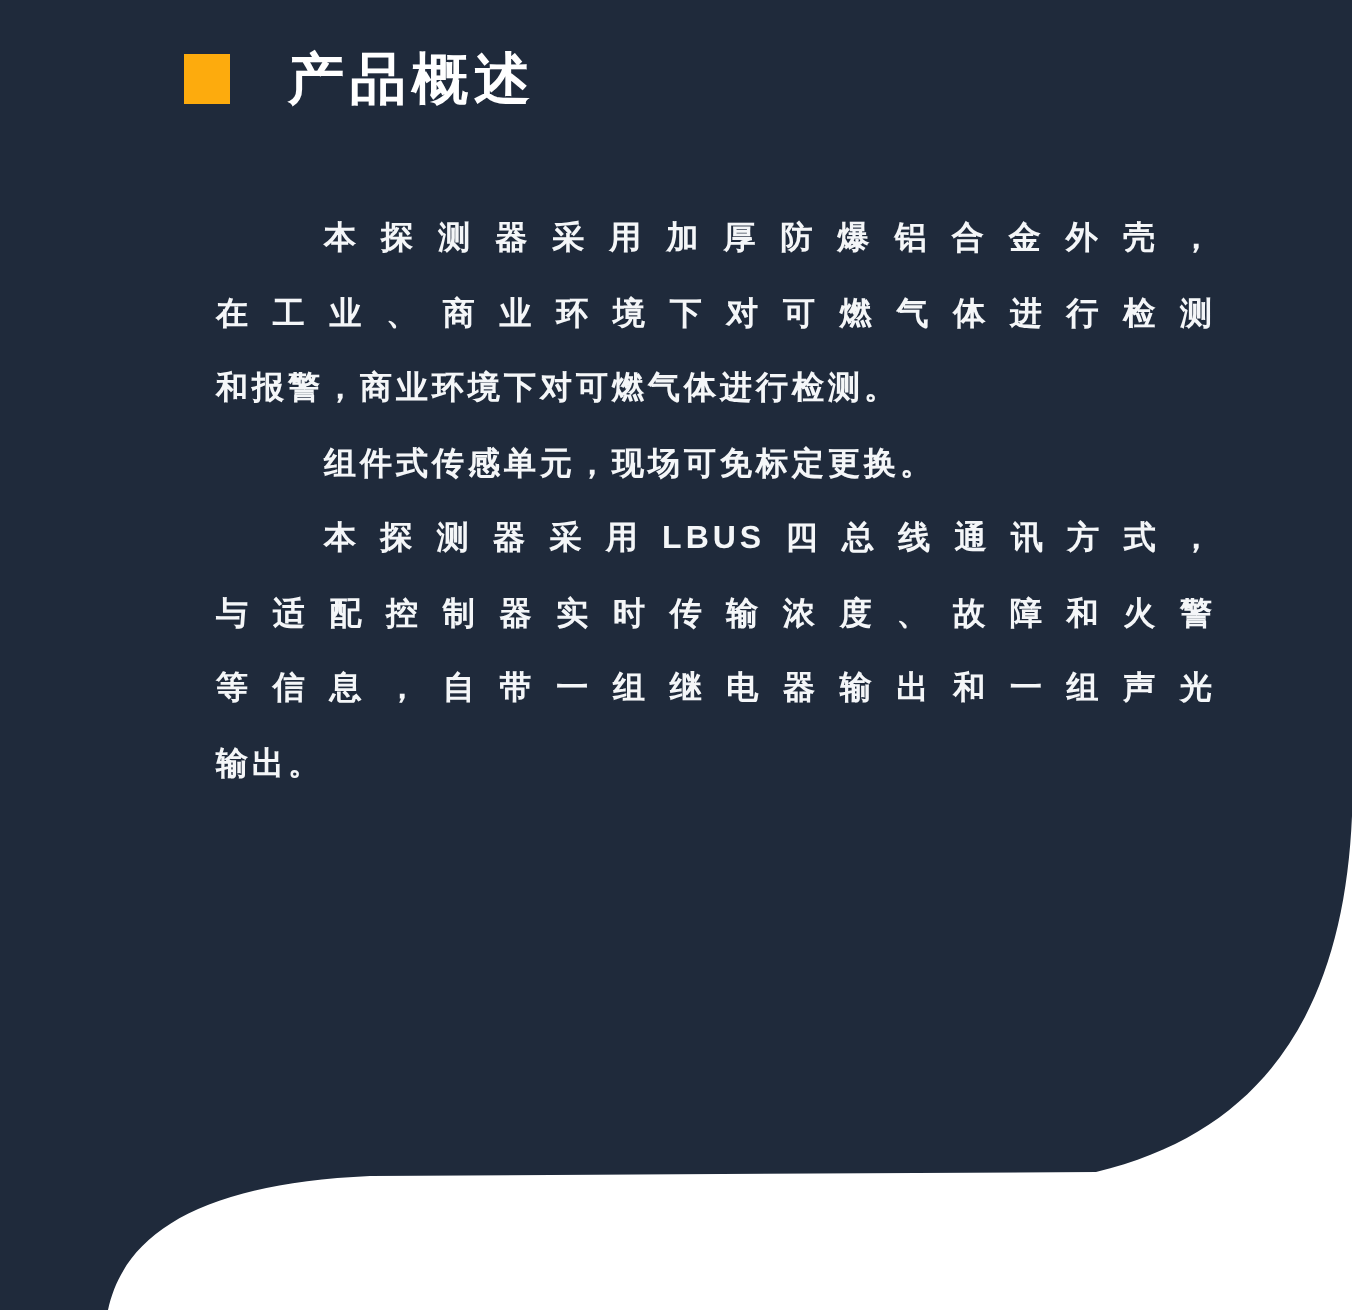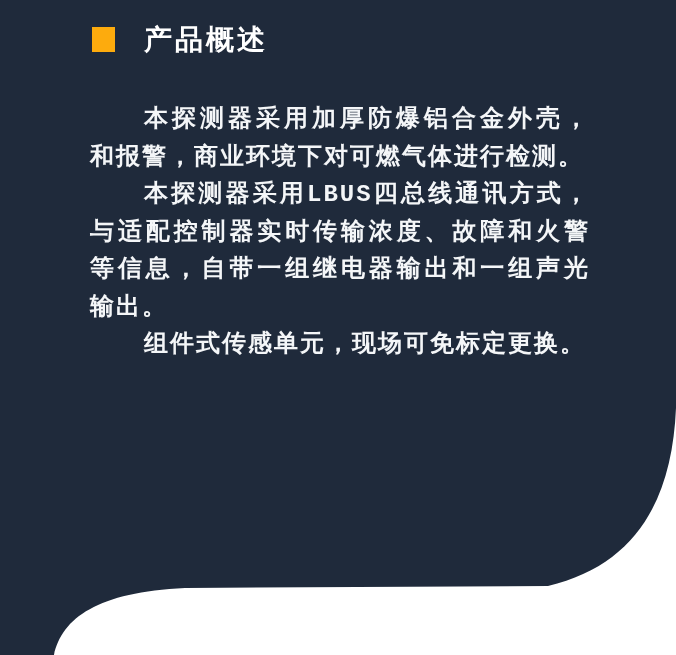--- a/index.html
+++ b/index.html
@@ -35,28 +35,27 @@
     left: 144px; top: 24px;
     font-size: 28px;
     line-height: 32px;
     font-weight: 700;
     letter-spacing: 3px;
     color: #ffffff;
     white-space: nowrap;
   }
   .body-text {
     position: absolute;
-    left: 90px; top: 101px;
+    left: 108px; top: 101px;
     width: 500px;
     color: var(--text-color, #F4F6F8);
-    font-size: 24px;
+    font-size: 16px;
     font-weight: 600;
     letter-spacing: 2px;
     line-height: 37.5px;
-    font-family: Liberation Mono, monospace;
   }
   .line {
     white-space: nowrap;
     text-align: left;
   }
   .line.stretch {
     white-space: normal;
     text-align: justify;
     text-align-last: justify;
   }
@@ -74,29 +73,30 @@
   <div class="content-layer">
 
     <span class="section-bullet"></span>
 
     <h1 class="section-title">产品概述</h1>
 
     <div class="body-text">
 
       <div class="paragraph">
         <div class="line indent stretch">本探测器采用加厚防爆铝合金外壳，</div>
+        <div class="line stretch">在工业、商业环境下对可燃气体进行检测</div>
         <div class="line">和报警，商业环境下对可燃气体进行检测。</div>
+      </div>
+
+      <div class="paragraph">
+        <div class="line indent">组件式传感单元，现场可免标定更换。</div>
       </div>
 
       <div class="paragraph">
         <div class="line indent stretch">本探测器采用LBUS四总线通讯方式，</div>
         <div class="line stretch">与适配控制器实时传输浓度、故障和火警</div>
         <div class="line stretch">等信息，自带一组继电器输出和一组声光</div>
         <div class="line">输出。</div>
       </div>
 
-      <div class="paragraph">
-        <div class="line indent">组件式传感单元，现场可免标定更换。</div>
-      </div>
-
     </div>
   </div>
 </div>
 
 </body></html>

